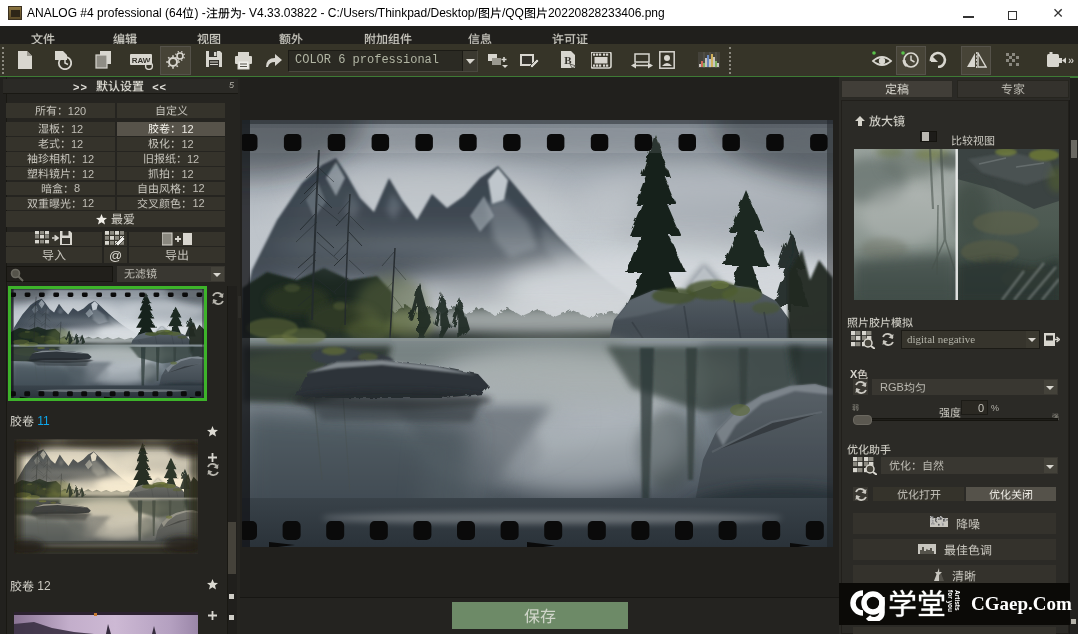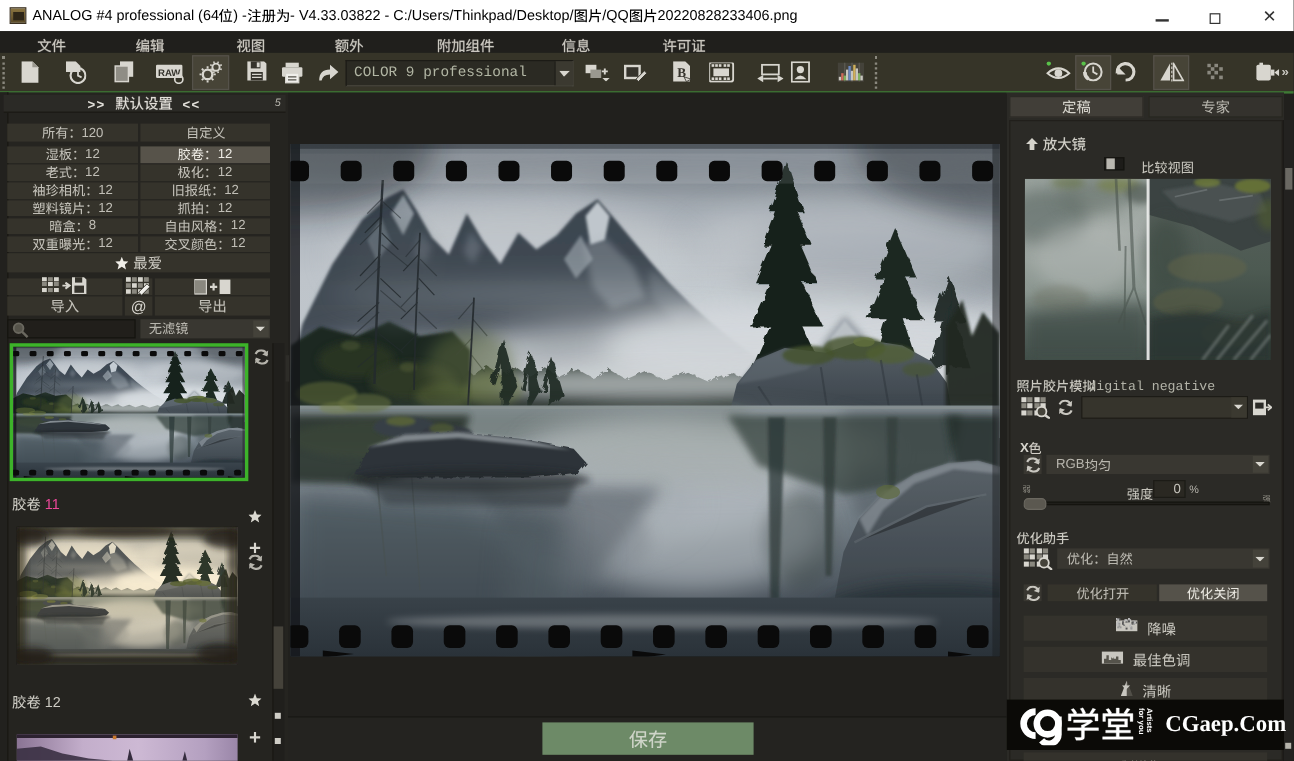--- a/index.html
+++ b/index.html
@@ -540,21 +540,21 @@
 <div class="a" style="left:234px;top:52px"><svg width="19" height="18" viewBox="0 0 19 18" style="">
       <rect x="4" y="0" width="11" height="4" fill="#d8d6cf"></rect>
       <rect x="1" y="4" width="17" height="8" rx="1" fill="#d8d6cf"></rect>
       <rect x="4" y="9" width="11" height="8" fill="#efeeea" stroke="#d8d6cf" stroke-width="1"></rect>
       <path d="M6,12 H13 M6,14.5 H13" stroke="#55534b" stroke-width="1"></path>
     </svg></div>
 <div class="a" style="left:263px;top:53px"><svg width="20" height="16" viewBox="0 0 20 16" style="">
       <path d="M3,14 Q3,5 12,5 L12,1 L19,7 L12,13 L12,9 Q6,9 5,14 Z" fill="#d8d6cf"></path>
     </svg></div>
 <div class="a" style="left:288px;top:50px;width:190px;height:22px;background:#2b2a23;border:1px solid #1c1b16;border-right-color:#4a483f;border-bottom-color:#4a483f"></div>
-<div class="a" style="left:295px;top:53px;font-family:Liberation Mono,monospace;font-size:12px;color:#b2b6a4;letter-spacing:0">COLOR 9 professional</div>
+<div class="a" style="left:295px;top:53px;font-family:Liberation Mono,monospace;font-size:12px;color:#b2b6a4;letter-spacing:0">COLOR 6 professional</div>
 <div class="a" style="left:462px;top:51px;width:15px;height:20px;background:#3b3930;border-left:1px solid #1c1b16">
     <div style="line-height:0;padding:8px 0 0 3px"><svg width="9" height="5" viewBox="0 0 9 5" style="">
         <path d="M0,0 H9 L4,5 Z" fill="#d8d6cf"></path>
       </svg></div>
   </div>
 <div class="a" style="left:487px;top:52px"><svg width="22" height="16" viewBox="0 0 22 16" style="">
       <rect x="1" y="2" width="9" height="7" fill="#d8d6cf"></rect>
       <rect x="5" y="6" width="9" height="7" fill="#9a988f"></rect>
       <path d="M17,5 v5 M14.5,7.5 h5" stroke="#d8d6cf" stroke-width="1.6"></path>
       <path d="M15,13 l3,3 3,-3 Z" fill="#d8d6cf"></path>
@@ -953,21 +953,21 @@
       <path d="M2,4 A5,5 0 0 1 11.5,5" fill="none" stroke="#b5b3ab" stroke-width="1.8"></path>
       <path d="M12.5,1 L11.8,6 L7.5,4.5 Z" fill="#b5b3ab"></path>
       <path d="M12,9 A5,5 0 0 1 2.5,8" fill="none" stroke="#b5b3ab" stroke-width="1.8"></path>
       <path d="M1.5,12 L2.2,7 L6.5,8.5 Z" fill="#b5b3ab"></path>
     </svg></div>
 <div class="a" style="left:10px;top:411px;width:120px;height:13px"><svg class="z" style="width:24.0px;height:12px;vertical-align:-0.12em" viewBox="0 -880 2000 1000" fill="#cccac2">
       <g transform="scale(1,-1)">
         <use href="#u80f6" x="0"></use>
         <use href="#u5377" x="1000"></use>
       </g>
-    </svg><span style="color:#ec4899;font-size:12px">&nbsp;11</span></div>
+    </svg><span style="color:#0ea5e9;font-size:12px">&nbsp;11</span></div>
 <div class="a" style="left:207px;top:423px;width:11px;height:11px"><svg width="11" height="11" viewBox="0 0 11 11" style="">
       <path d="M5.5,0 L7,3.8 L11,4 L8,6.6 L9,10.5 L5.5,8.2 L2,10.5 L3,6.6 L0,4 L4,3.8 Z" fill="#dcdad2"></path>
     </svg></div>
 <div class="a" style="left:14px;top:439px;width:184px;height:115px;background:#181713"><svg width="184" height="115" viewBox="0 0 591 427" preserveAspectRatio="none" style="filter:brightness(1.04) contrast(0.9) sepia(0.35) saturate(1.45)">
       <use href="#ph"></use>
     </svg><svg width="184" height="115" viewBox="0 0 184 115" style="position:absolute;left:0;top:0">
       <use href="#grunge"></use>
     </svg></div>
 <div class="a" style="left:208px;top:448px;width:9px;height:9px"><svg width="9" height="9" viewBox="0 0 9 9" style="">
       <path d="M4.5,0 V9 M0,4.5 H9" stroke="#d8d6cf" stroke-width="1.8"></path>
@@ -1095,21 +1095,21 @@
     </svg></div>
 <div class="a" style="left:881px;top:332px;width:15px;height:15px">
     <div style="line-height:0;padding:1px 0 0 0"><svg width="14" height="13" viewBox="0 0 14 13" style="">
         <path d="M2,4 A5,5 0 0 1 11.5,5" fill="none" stroke="#c8c6bf" stroke-width="1.8"></path>
         <path d="M12.5,1 L11.8,6 L7.5,4.5 Z" fill="#c8c6bf"></path>
         <path d="M12,9 A5,5 0 0 1 2.5,8" fill="none" stroke="#c8c6bf" stroke-width="1.8"></path>
         <path d="M1.5,12 L2.2,7 L6.5,8.5 Z" fill="#c8c6bf"></path>
       </svg></div>
   </div>
 <div class="a" style="left:901px;top:330px;width:139px;height:19px;background:#36342c;border:1px solid #1c1b16"></div>
-<div class="a" style="left:907px;top:317px;font-family:Liberation Mono, monospace;font-size:11px;color:#b3b3a8">digital negative</div>
+<div class="a" style="left:907px;top:333px;font-family:Liberation Serif, serif;font-size:11px;color:#b3b3a8">digital negative</div>
 <div class="a" style="left:1026px;top:331px;width:13px;height:17px;background:#3b3930">
     <div style="line-height:0;padding:6px 0 0 2px"><svg width="8" height="4" viewBox="0 0 8 4" style="">
         <path d="M0,0 H8 L4,4 Z" fill="#d8d6cf"></path>
       </svg></div>
   </div>
 <div class="a" style="left:1044px;top:332px;width:16px;height:15px"><svg width="16" height="15" viewBox="0 0 16 15" style="">
       <rect x="0" y="1" width="11" height="13" fill="#d8d6cf"></rect>
       <rect x="2" y="3.5" width="7" height="5" fill="#2b2a26"></rect>
       <path d="M11,7.5 h3 M12.5,5 l3,2.5 -3,2.5" stroke="#d8d6cf" stroke-width="1.4" fill="none"></path>
     </svg></div>

